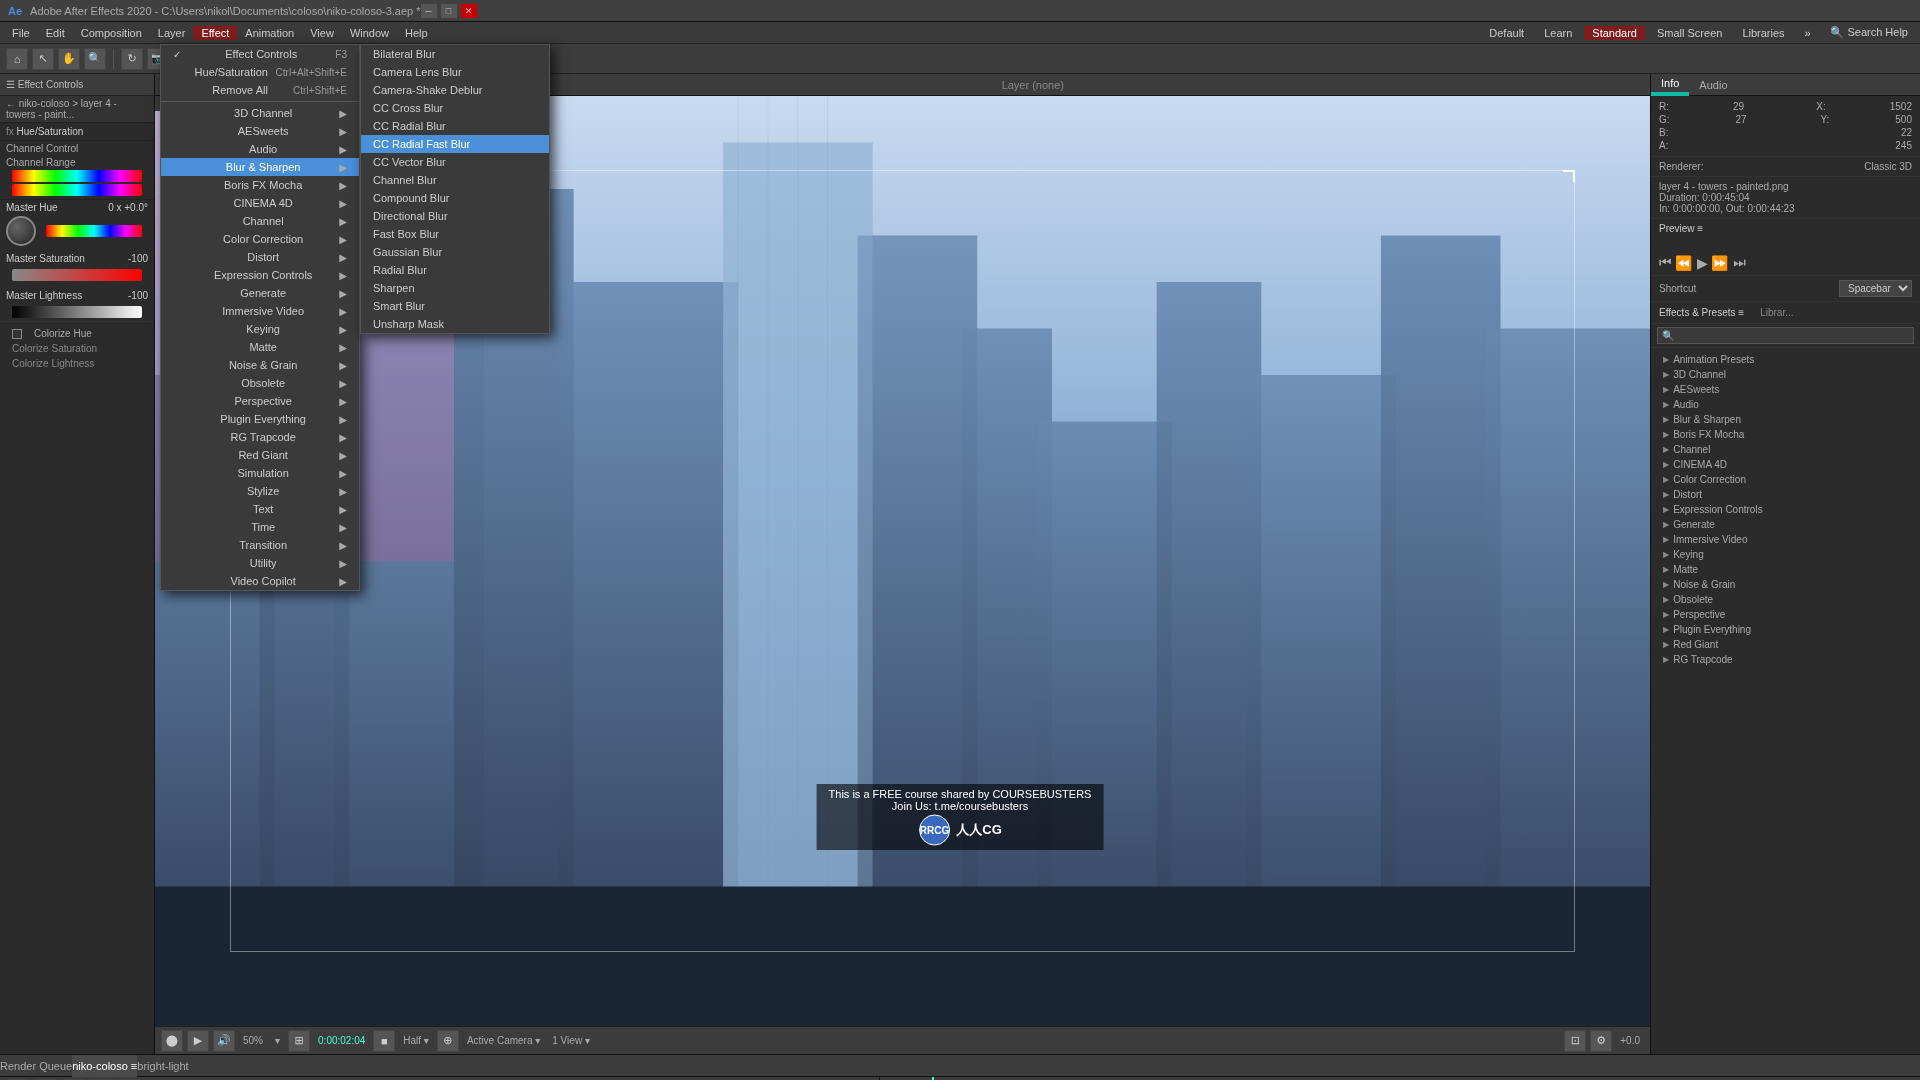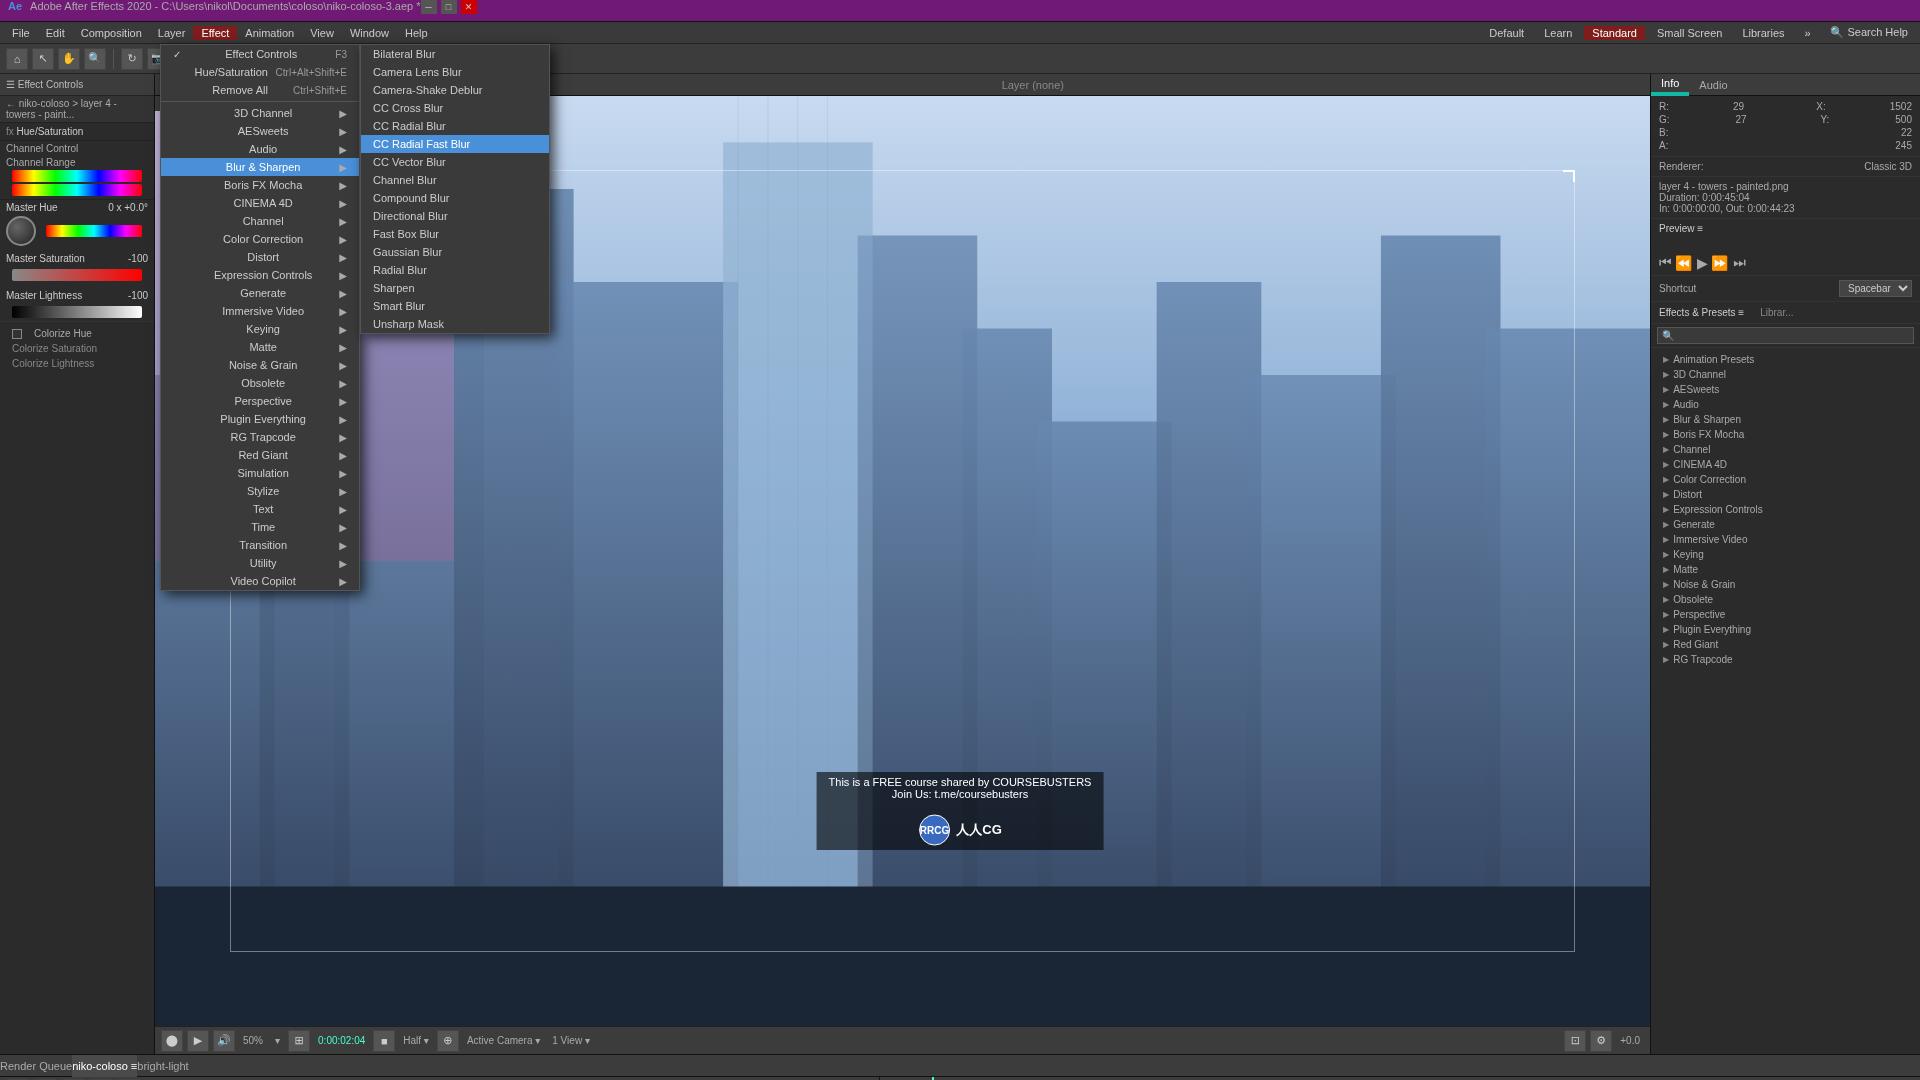--- a/index.html
+++ b/index.html
@@ -10,23 +10,23 @@
       color: #cccccc;
       width: 1920px;
       height: 1080px;
       overflow: hidden;
       position: relative;
     }
 
     
     #titlebar {
       height: 22px;
-      background: #701a75;
-      display: flex;
-      align-items: flex-start;
+      background: #404040;
+      display: flex;
+      align-items: center;
       padding: 0 8px;
       font-size: 11px;
       color: #aaa;
       border-bottom: 1px solid #111;
     }
     #titlebar-controls { display: flex; gap: 4px; }
     .title-btn {
       width: 16px; height: 14px;
       background: #555;
       border: none;
@@ -918,20 +918,20 @@
   <div class="submenu-item">Gaussian Blur</div>
   <div class="submenu-item">Radial Blur</div>
   <div class="submenu-item">Sharpen</div>
   <div class="submenu-item">Smart Blur</div>
   <div class="submenu-item">Unsharp Mask</div>
 </div>
 
 <div id="watermark">
   <div>This is a FREE course shared by COURSEBUSTERS</div>
   <div>Join Us: t.me/coursebusters</div>
-  <div style="display:flex; align-items:center; justify-content:center; margin-top:14px;">
+  <div style="display:flex; align-items:center; justify-content:center; margin-top:2px;">
     <svg width="32" height="32" viewBox="0 0 32 32">
       <circle cx="16" cy="16" r="15" fill="#3a6abf" stroke="#fff" stroke-width="1"></circle>
       <text x="16" y="20" text-anchor="middle" fill="#fff" font-size="10" font-weight="bold">RRCG</text>
     </svg>
     <span style="margin-left:6px; font-size:13px; font-weight:bold; color:#fff;">人人CG</span>
   </div>
 </div>
 
 </body></html>

